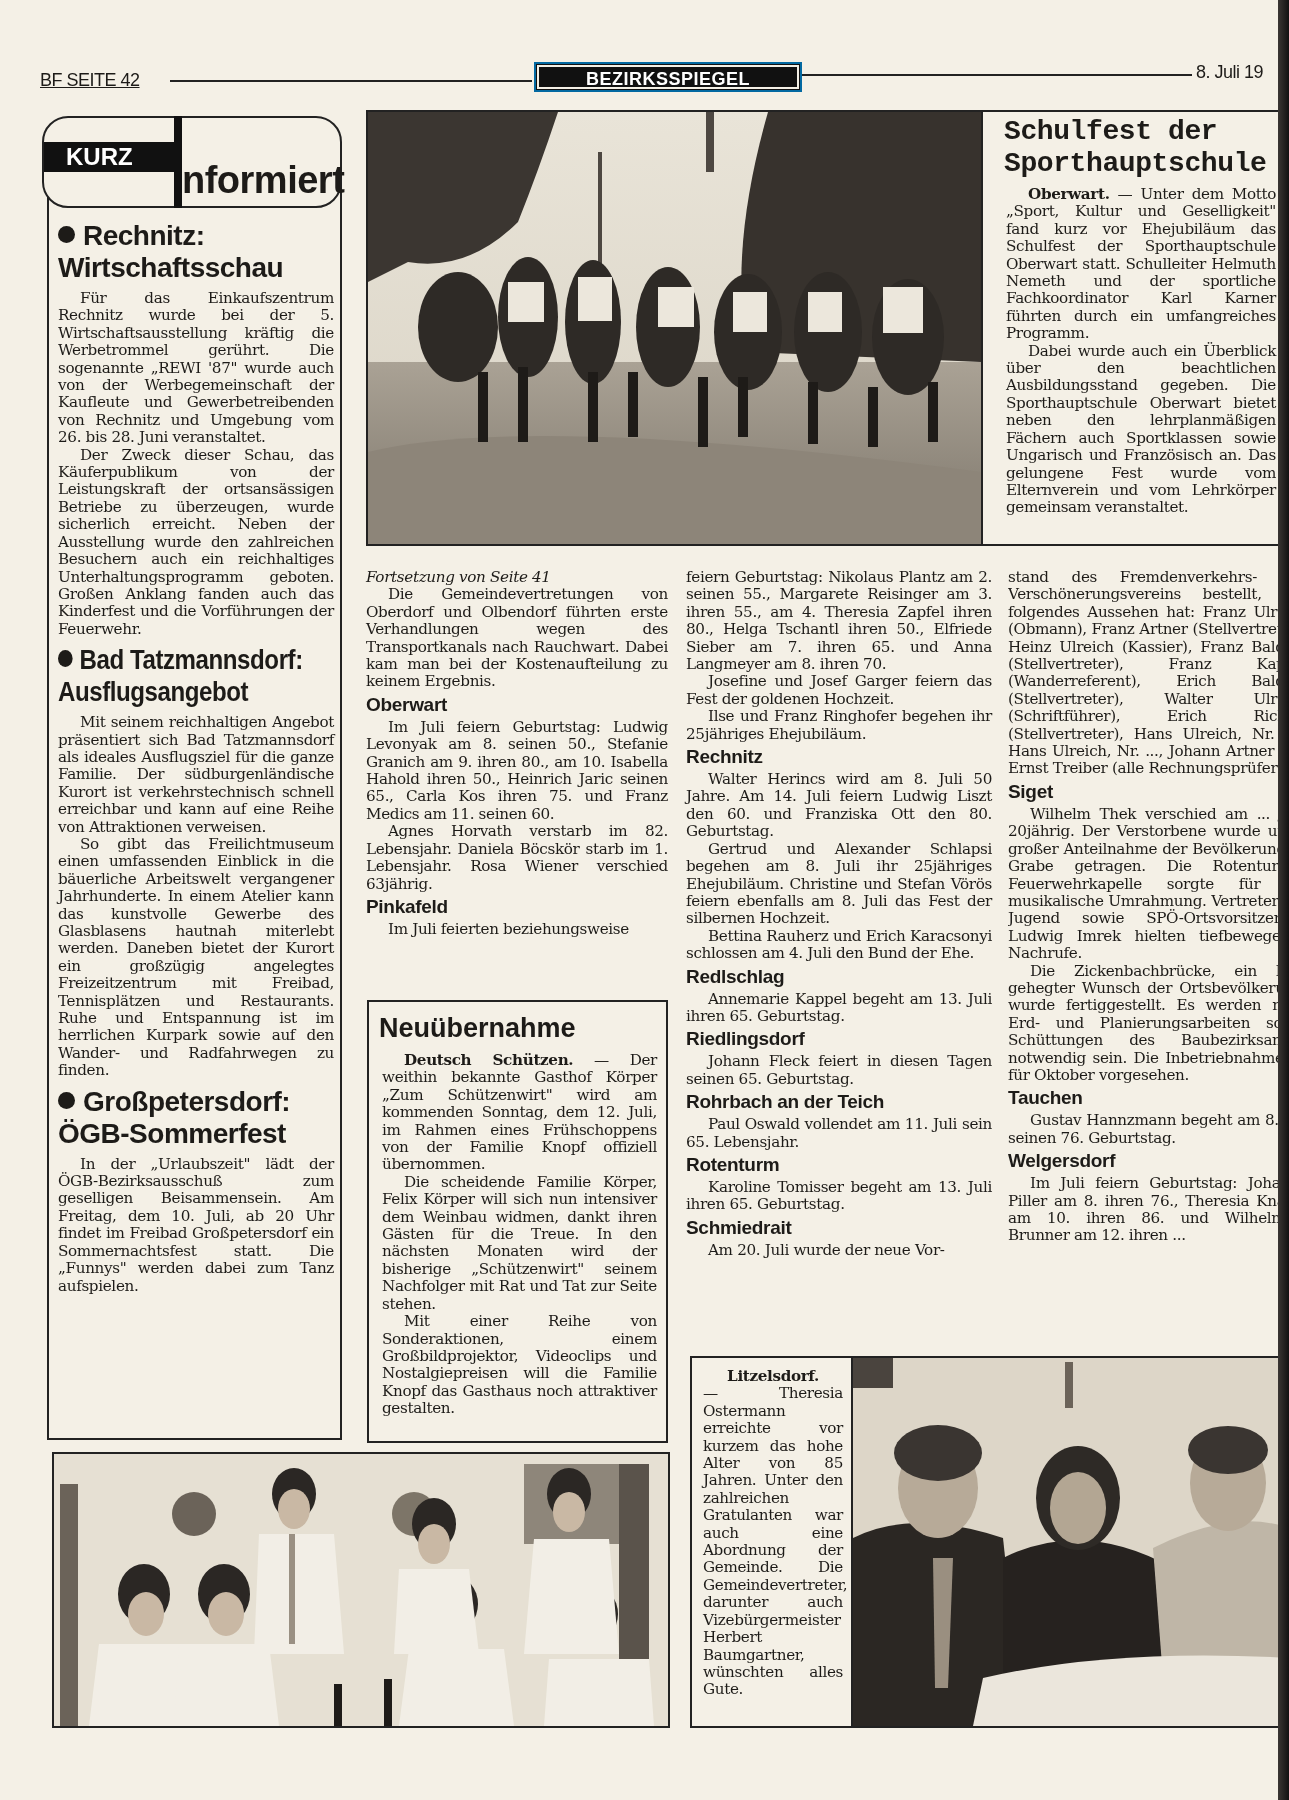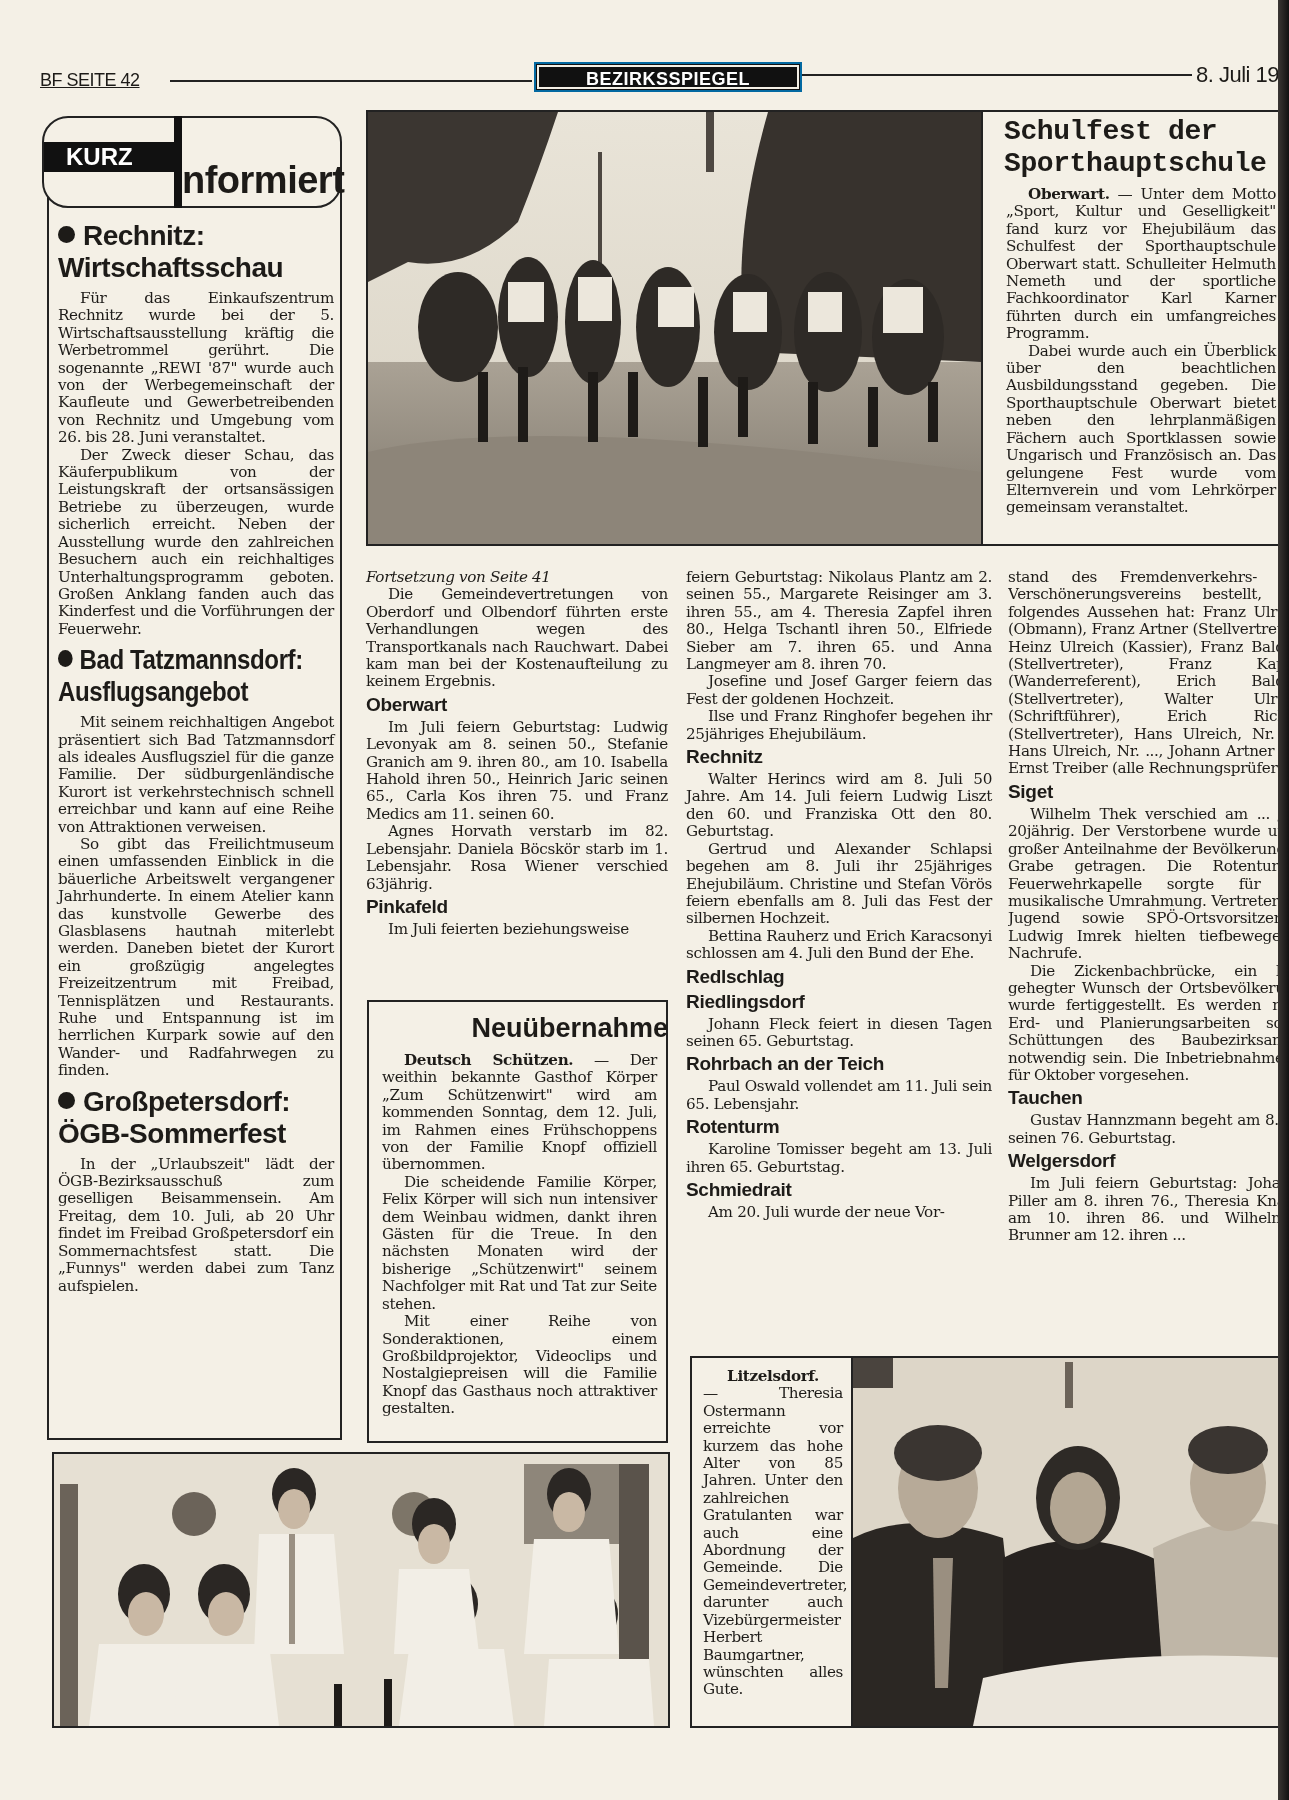--- a/index.html
+++ b/index.html
@@ -11,21 +11,21 @@
   .abs { position:absolute; }
   .serif { font-family:"DejaVu Serif", serif; font-size:15.2px; line-height:17.4px; letter-spacing:-0.35px; }
   p { margin:0; text-align:justify; text-indent:22px; hyphens:manual; }
   .h-sub { font-family:"Liberation Sans", sans-serif; font-weight:bold; font-size:19px; line-height:22px; margin:3px 0 3px; letter-spacing:-0.3px; }
 
   
   #hdr-left { left:40px; top:70px; font-family:"Liberation Sans", sans-serif; font-size:18px; letter-spacing:-0.5px;text-decoration:underline; }
   #hdr-line-l { left:170px; top:80px; width:362px; height:2px; background:#222; }
   #hdr-badge { left:534px; top:62px; width:268px; height:30px; background:#111; border:2px solid #0369a1; outline:2px solid #f4f0e6; outline-offset:-5px; color:#fff; text-align:center; font-family:"Liberation Sans", sans-serif; font-weight:bold; font-size:18px; line-height:30px; letter-spacing:0.5px; box-sizing:border-box; }
   #hdr-line-r { left:802px; top:74px; width:390px; height:2px; background:#222; }
-  #hdr-right { left:1196px; top:62px; font-family:"Liberation Sans", sans-serif; font-size:22px; letter-spacing:-0.5px; }
+  #hdr-right { left:1196px; top:62px; font-family:"Liberation Sans", sans-serif; font-size:18px; letter-spacing:-0.5px; }
 
   
   #kurz-box { left:47px; top:174px; width:295px; height:1266px; border:2px solid #222; box-sizing:border-box; }
   #kurz-logo { left:42px; top:116px; width:300px; height:92px; border:2px solid #222; border-radius:26px; background:#f4f0e6; box-sizing:border-box; }
   #kurz-bar { left:0; top:24px; width:130px; height:30px; background:#111; }
   #kurz-vert { left:130px; top:-2px; width:8px; height:92px; background:#111; }
   #kurz-label { left:22px; top:24px; color:#fff; font-family:"Liberation Sans", sans-serif; font-weight:bold; font-size:24px; line-height:30px; }
   #kurz-title { left:138px; top:40px; font-family:"Liberation Sans", sans-serif; font-weight:bold; font-size:38px; line-height:44px; letter-spacing:-0.5px;text-align:right; }
   #kurz-content { left:58px; top:214px; width:276px; }
   .kurz-h { font-family:"Liberation Sans", sans-serif; font-weight:bold; font-size:28px; line-height:32px; letter-spacing:-0.5px; margin:6px 0 6px; }
@@ -42,21 +42,21 @@
 
   
   #col-mid { left:366px; top:569px; width:302px; }
   #col-mid .caption { font-style:italic; text-indent:0; }
   #col-right-a { left:686px; top:569px; width:306px; }
   #col-right-b { left:1008px; top:569px; width:280px; overflow:hidden; }
   #col-right-b .wide { width:300px; }
 
   
   #neu-box { left:367px; top:1000px; width:301px; height:443px; border:2px solid #222; box-sizing:border-box; }
-  #neu-title { left:367px; top:1012px; width:301px; text-align:right; font-family:"Liberation Sans", sans-serif; font-weight:bold; font-size:27px; line-height:32px; }
+  #neu-title { left:379px; top:1012px; width:301px; text-align:left; font-family:"Liberation Sans", sans-serif; font-weight:bold; font-size:27px; line-height:32px; }
   #neu-body { left:382px; top:1052px; width:275px; }
 
   
   #photo-group { left:52px; top:1452px; width:618px; height:276px; border:2px solid #222; box-sizing:border-box; overflow:hidden; background:#c9c2b4; }
   #litzels-box { left:690px; top:1356px; width:163px; height:372px; border:2px solid #222; box-sizing:border-box; }
   #litzels-body { left:703px; top:1368px; width:140px; }
   #litzels-body p { text-indent:0; }
   #photo-trio { left:853px; top:1356px; width:436px; height:372px; border-top:2px solid #222; border-bottom:2px solid #222; box-sizing:border-box; overflow:hidden; background:#cfc8ba; }
 
   #page-edge { left:1278px; top:0; width:11px; height:1800px; background:linear-gradient(90deg,#3a3633,#111); }
@@ -176,20 +176,21 @@
 
 <div id="col-right-a" class="abs serif">
   <p style="text-indent:0">feiern Geburtstag: Nikolaus Plantz am 2. seinen 55., Margarete Reisinger am 3. ihren 55., am 4. Theresia Zapfel ihren 80., Helga Tschantl ihren 50., Elfriede Sieber am 7. ihren 65. und Anna Langmeyer am 8. ihren 70.</p>
   <p>Josefine und Josef Garger feiern das Fest der goldenen Hochzeit.</p>
   <p>Ilse und Franz Ringhofer begehen ihr 25jähriges Ehejubiläum.</p>
   <div class="h-sub">Rechnitz</div>
   <p>Walter Herincs wird am 8. Juli 50 Jahre. Am 14. Juli feiern Ludwig Liszt den 60. und Franziska Ott den 80. Geburtstag.</p>
   <p>Gertrud und Alexander Schlapsi begehen am 8. Juli ihr 25jähriges Ehejubiläum. Christine und Stefan Vörös feiern ebenfalls am 8. Juli das Fest der silbernen Hochzeit.</p>
   <p>Bettina Rauherz und Erich Karacsonyi schlossen am 4. Juli den Bund der Ehe.</p>
   <div class="h-sub">Redlschlag</div>
+  <p>Annemarie Kappel begeht am 13. Juli ihren 65. Geburtstag.</p>
   <div class="h-sub">Riedlingsdorf</div>
   <p>Johann Fleck feiert in diesen Tagen seinen 65. Geburtstag.</p>
   <div class="h-sub">Rohrbach an der Teich</div>
   <p>Paul Oswald vollendet am 11. Juli sein 65. Lebensjahr.</p>
   <div class="h-sub">Rotenturm</div>
   <p>Karoline Tomisser begeht am 13. Juli ihren 65. Geburtstag.</p>
   <div class="h-sub">Schmiedrait</div>
   <p>Am 20. Juli wurde der neue Vor-</p>
 </div>
 

